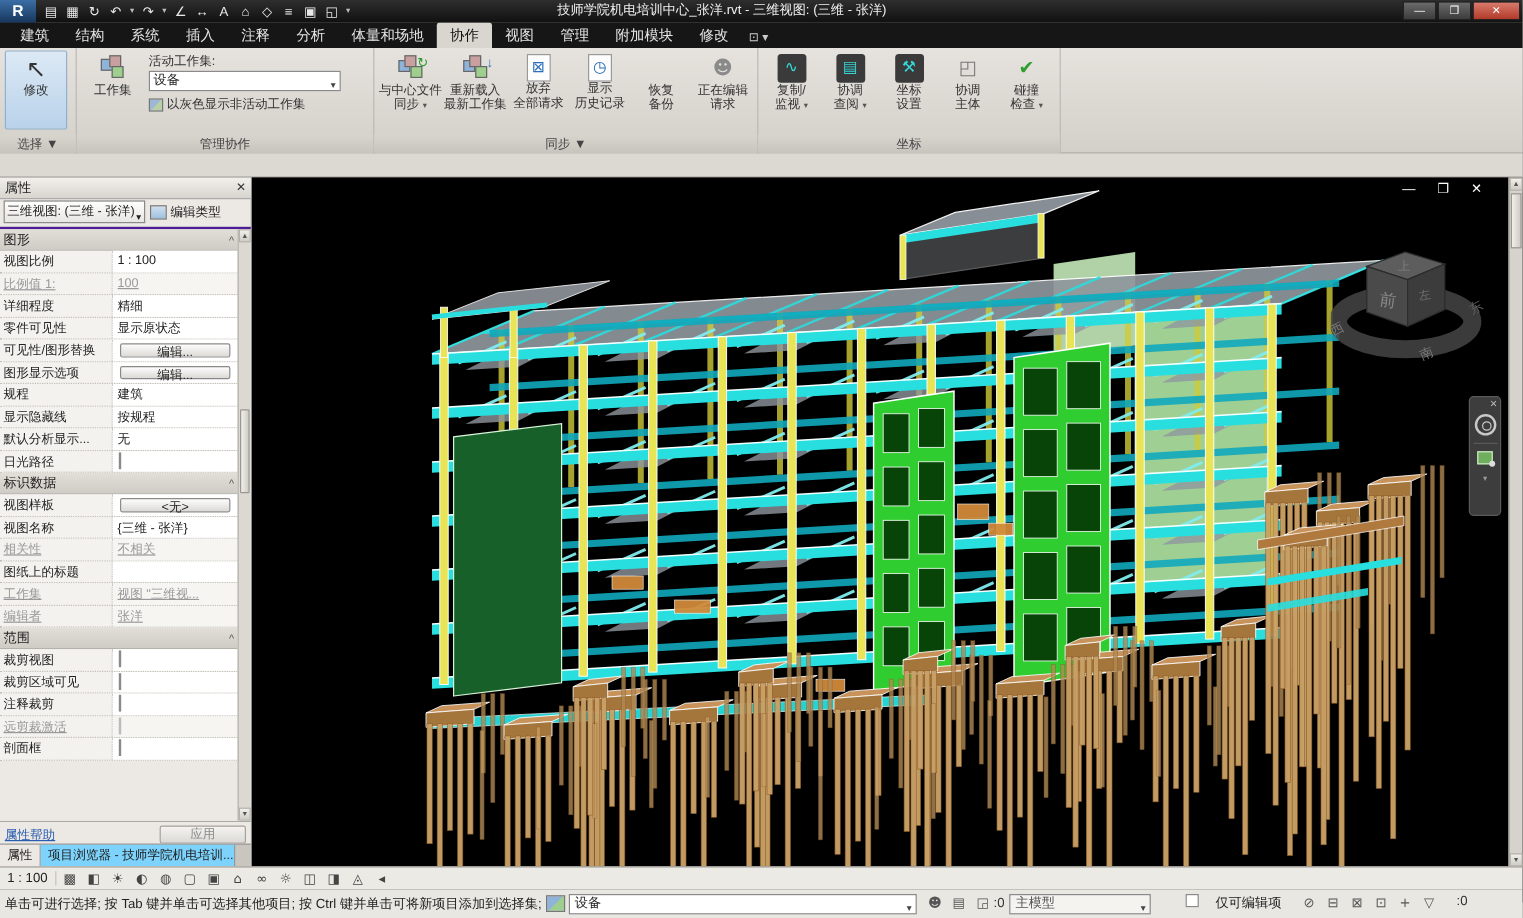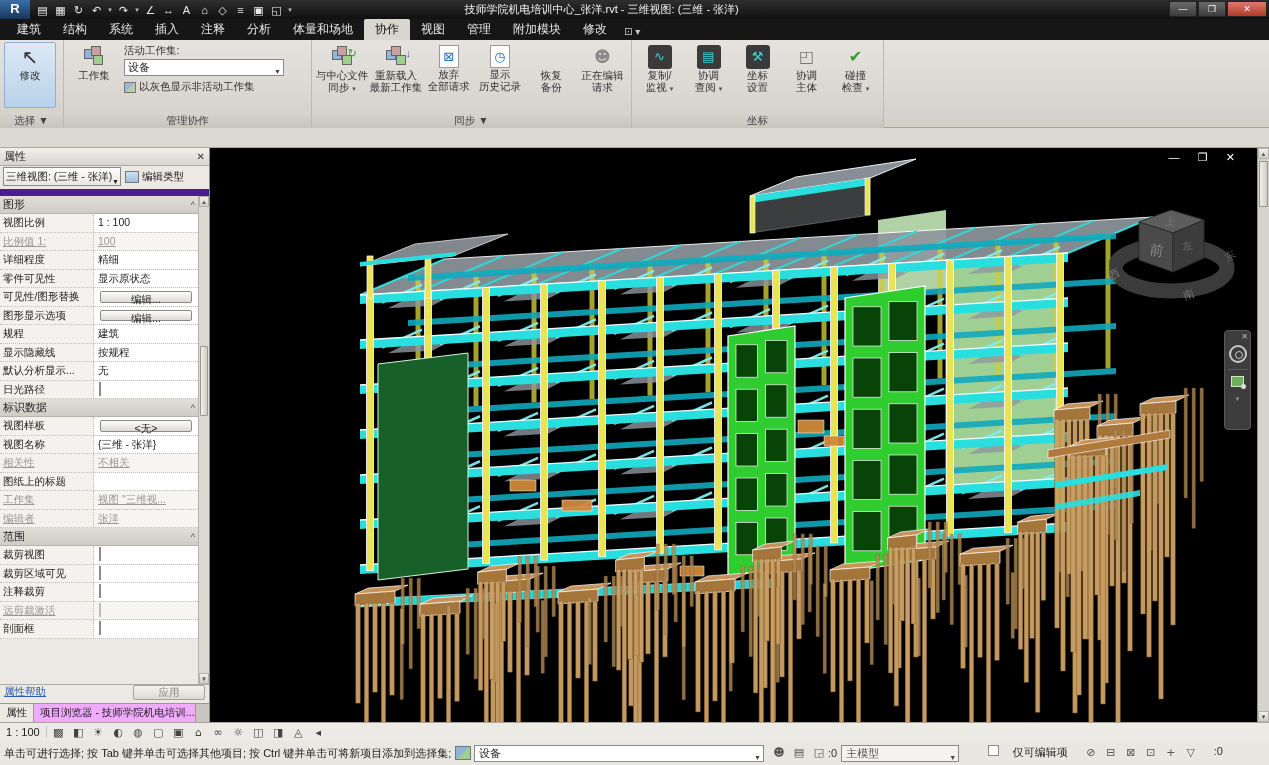--- a/index.html
+++ b/index.html
@@ -62,42 +62,42 @@
   .phdr .px{margin-left:auto;font-size:10px;color:#333;}
   .typesel{margin:3px;height:62px;background:#fff;border:1px solid #999;display:flex;align-items:center;position:relative;}
   .tsicon{width:54px;height:54px;margin-left:2px;border-right:1px solid #ddd;display:flex;align-items:center;justify-content:center;}
   .tslabel{margin-left:10px;font-size:11.5px;color:#222;}
   .tsarr{position:absolute;right:5px;top:26px;font-size:8px;color:#555;}
   .selrow{display:flex;align-items:center;padding:1px 3px;gap:4px;}
   .instsel{flex:0 0 118px;height:19px;border:1px solid #8a8a8a;background:linear-gradient(#fefefe,#e8e6e2);font-size:10.5px;line-height:17px;padding:0 2px;white-space:nowrap;overflow:hidden;position:relative;}
   .instsel .arr{position:absolute;right:1px;top:5px;font-size:7px;}
   .edittype{display:flex;align-items:center;gap:3px;font-size:10.5px;}
   .etic{width:14px;height:12px;border:1px solid #777;background:linear-gradient(#cfe0f0,#9fc0e0);}
-  .rowsarea{position:relative;flex:1;overflow:hidden;border-top:7px solid #4c1d95;margin-top:2px;background:#ece9e4;}
+  .rowsarea{position:relative;flex:1;overflow:hidden;border-top:2px solid #4c1d95;margin-top:2px;background:#ece9e4;}
   .rowswrap{position:absolute;left:0;top:0;right:11px;}
   .sechdr{height:18px;background:linear-gradient(#e2dfd9,#cfccc6);border-bottom:1px solid #b5b2ac;font-size:11px;color:#222;display:flex;align-items:center;padding:0 3px;}
   .sechdr .chev{margin-left:auto;font-size:9px;color:#555;}
   .prow{height:18.5px;display:flex;border-bottom:1px dotted #c2bfb9;background:#f4f2ee;}
   .plab{flex:0 0 94px;padding:2px 3px;white-space:nowrap;overflow:hidden;font-size:10.5px;border-right:1px dotted #c2bfb9;}
   .pval{flex:1;background:#fff;padding:2px 4px;font-size:10.5px;white-space:nowrap;overflow:hidden;}
   .prow.dis .plab,.prow.dis .pval{color:#999;text-decoration:underline;}
   .prow.dis .pval{background:#f6f5f2;}
   .pbtn{margin:1px 2px;flex:1;border:1px solid #8a8a8a;border-radius:2px;background:linear-gradient(#fdfdfd,#dcdad6);font-size:10.5px;text-align:center;line-height:14px;}
   .pchk{width:11px;height:11px;border:1px solid #8a8a8a;background:#fff;margin:2px 0 0 1px;}
   .prow.dis .pchk{background:#eee;border-color:#bbb;}
   .pscroll{position:absolute;right:0;top:0;bottom:0;width:11px;background:#dcd9d3;border-left:1px solid #b5b2ac;}
   .sarr{height:11px;text-align:center;font-size:6px;line-height:11px;color:#555;background:linear-gradient(#f2f0ec,#cfccc6);border:1px solid #b5b2ac;}
   .sthumb{position:absolute;left:1px;right:1px;top:150px;height:70px;background:linear-gradient(90deg,#f2f0ec,#cfccc6);border:1px solid #9a978f;border-radius:1px;}
   .sarr.dn{position:absolute;bottom:0;left:0;right:0;}
-  .helprow{height:19px;border-top:1px solid #aaa;display:flex;align-items:flex-start;padding:0 4px;background:#ece9e4;}
+  .helprow{height:19px;border-top:1px solid #aaa;display:flex;align-items:flex-end;padding:0 4px;background:#ece9e4;}
   .helplink{color:#2a5db0;text-decoration:underline;font-size:10.5px;}
   .applybtn{margin-left:auto;width:72px;height:15px;border:1px solid #a5a29c;background:linear-gradient(#f5f3ef,#dcdad6);color:#8a8a8a;font-size:10.5px;text-align:center;line-height:13px;border-radius:2px;}
   .ptabs{height:19px;display:flex;background:#c9c6c0;border-top:1px solid #999;}
   .ptab{padding:2px 6px;font-size:10.5px;border-right:1px solid #999;background:#ece9e4;white-space:nowrap;overflow:hidden;}
-  .ptab.browser{max-width:162px;background:#f0abfc;}
+  .ptab.browser{max-width:162px;background:#7dd3fc;}
 
   
   .canvas{position:absolute;left:210px;top:0;width:1047px;height:574px;background:#000;overflow:hidden;}
   .vwbtns{position:absolute;right:14px;top:3px;color:#fff;font-size:11px;letter-spacing:8px;}
   .viewcube{position:absolute;right:18px;top:40px;width:130px;height:130px;}
   .navpanel{position:absolute;right:6px;top:182px;width:27px;height:100px;background:#3d3d3d;border:1px solid #5a5a5a;border-radius:4px;display:flex;flex-direction:column;align-items:center;padding:2px;}
   .navx{align-self:flex-end;color:#bbb;font-size:8px;line-height:8px;}
   .navwheel{width:18px;height:18px;border:2px solid #c9c9c9;border-radius:50%;margin-top:4px;position:relative;}
   .navwheel::after{content:"";position:absolute;left:4px;top:4px;width:6px;height:6px;border:1px solid #c9c9c9;border-radius:50%;}
   .navdiv{width:20px;border-top:1px solid #5a5a5a;margin:6px 0;}

